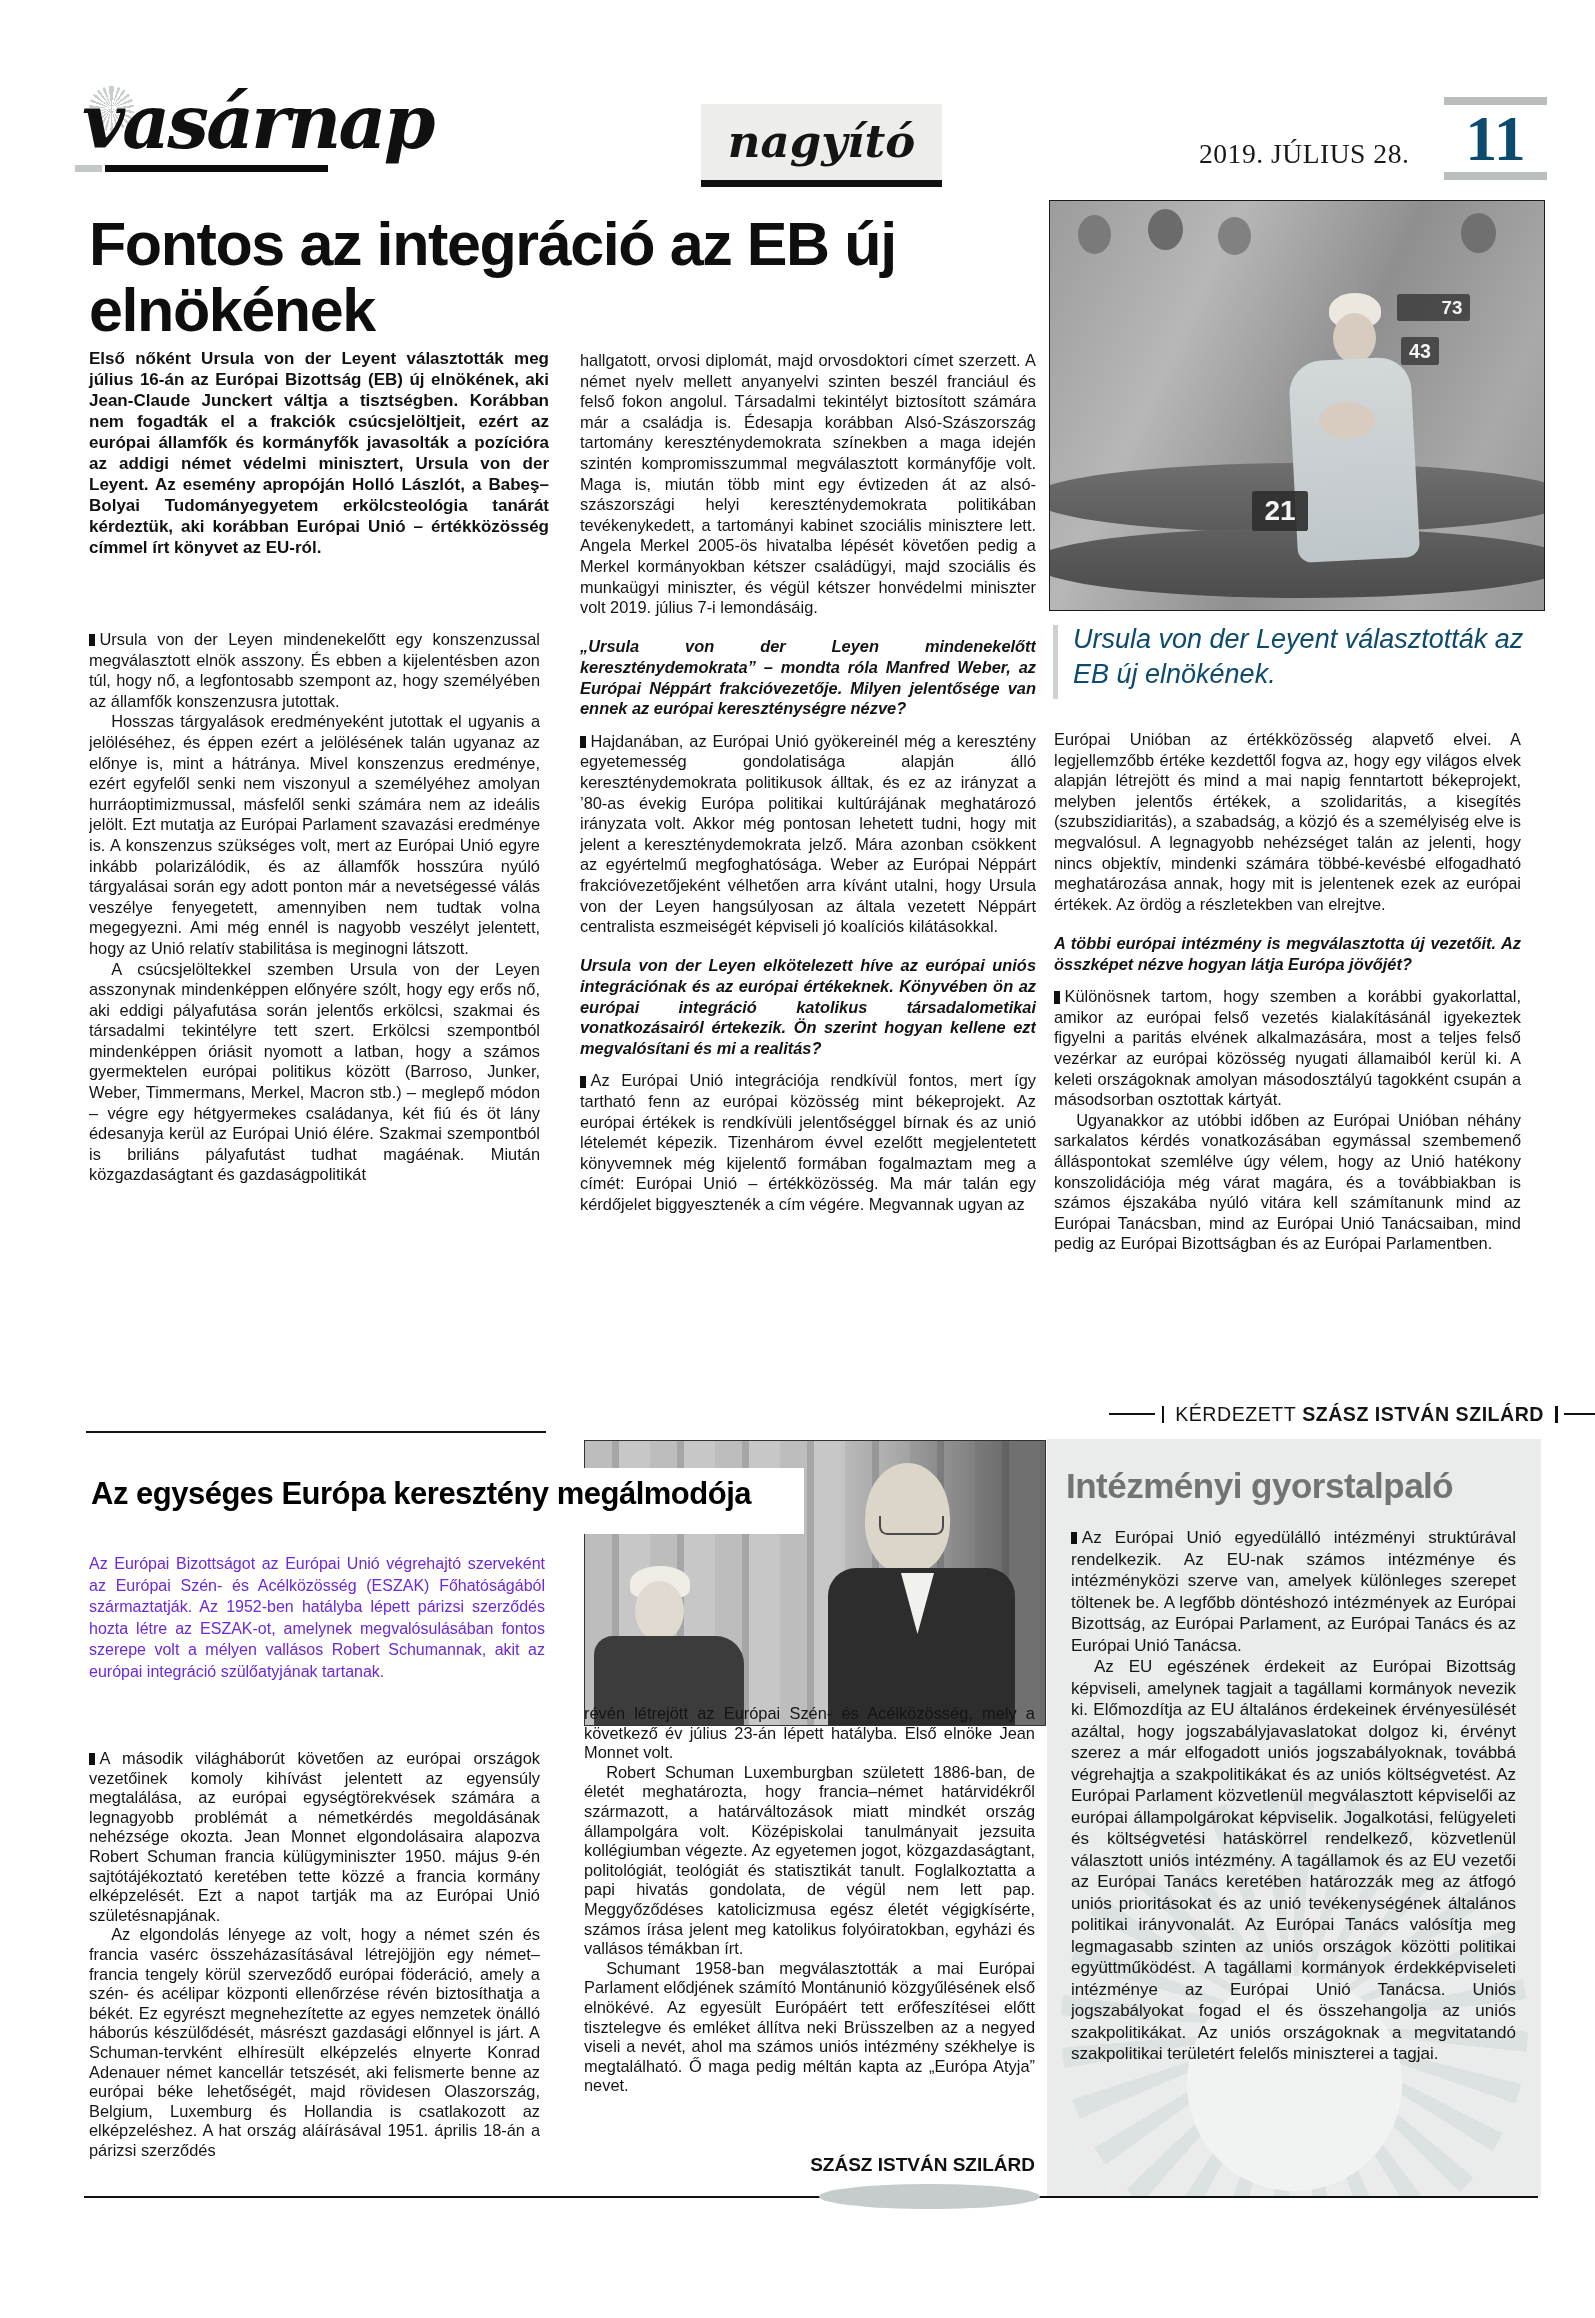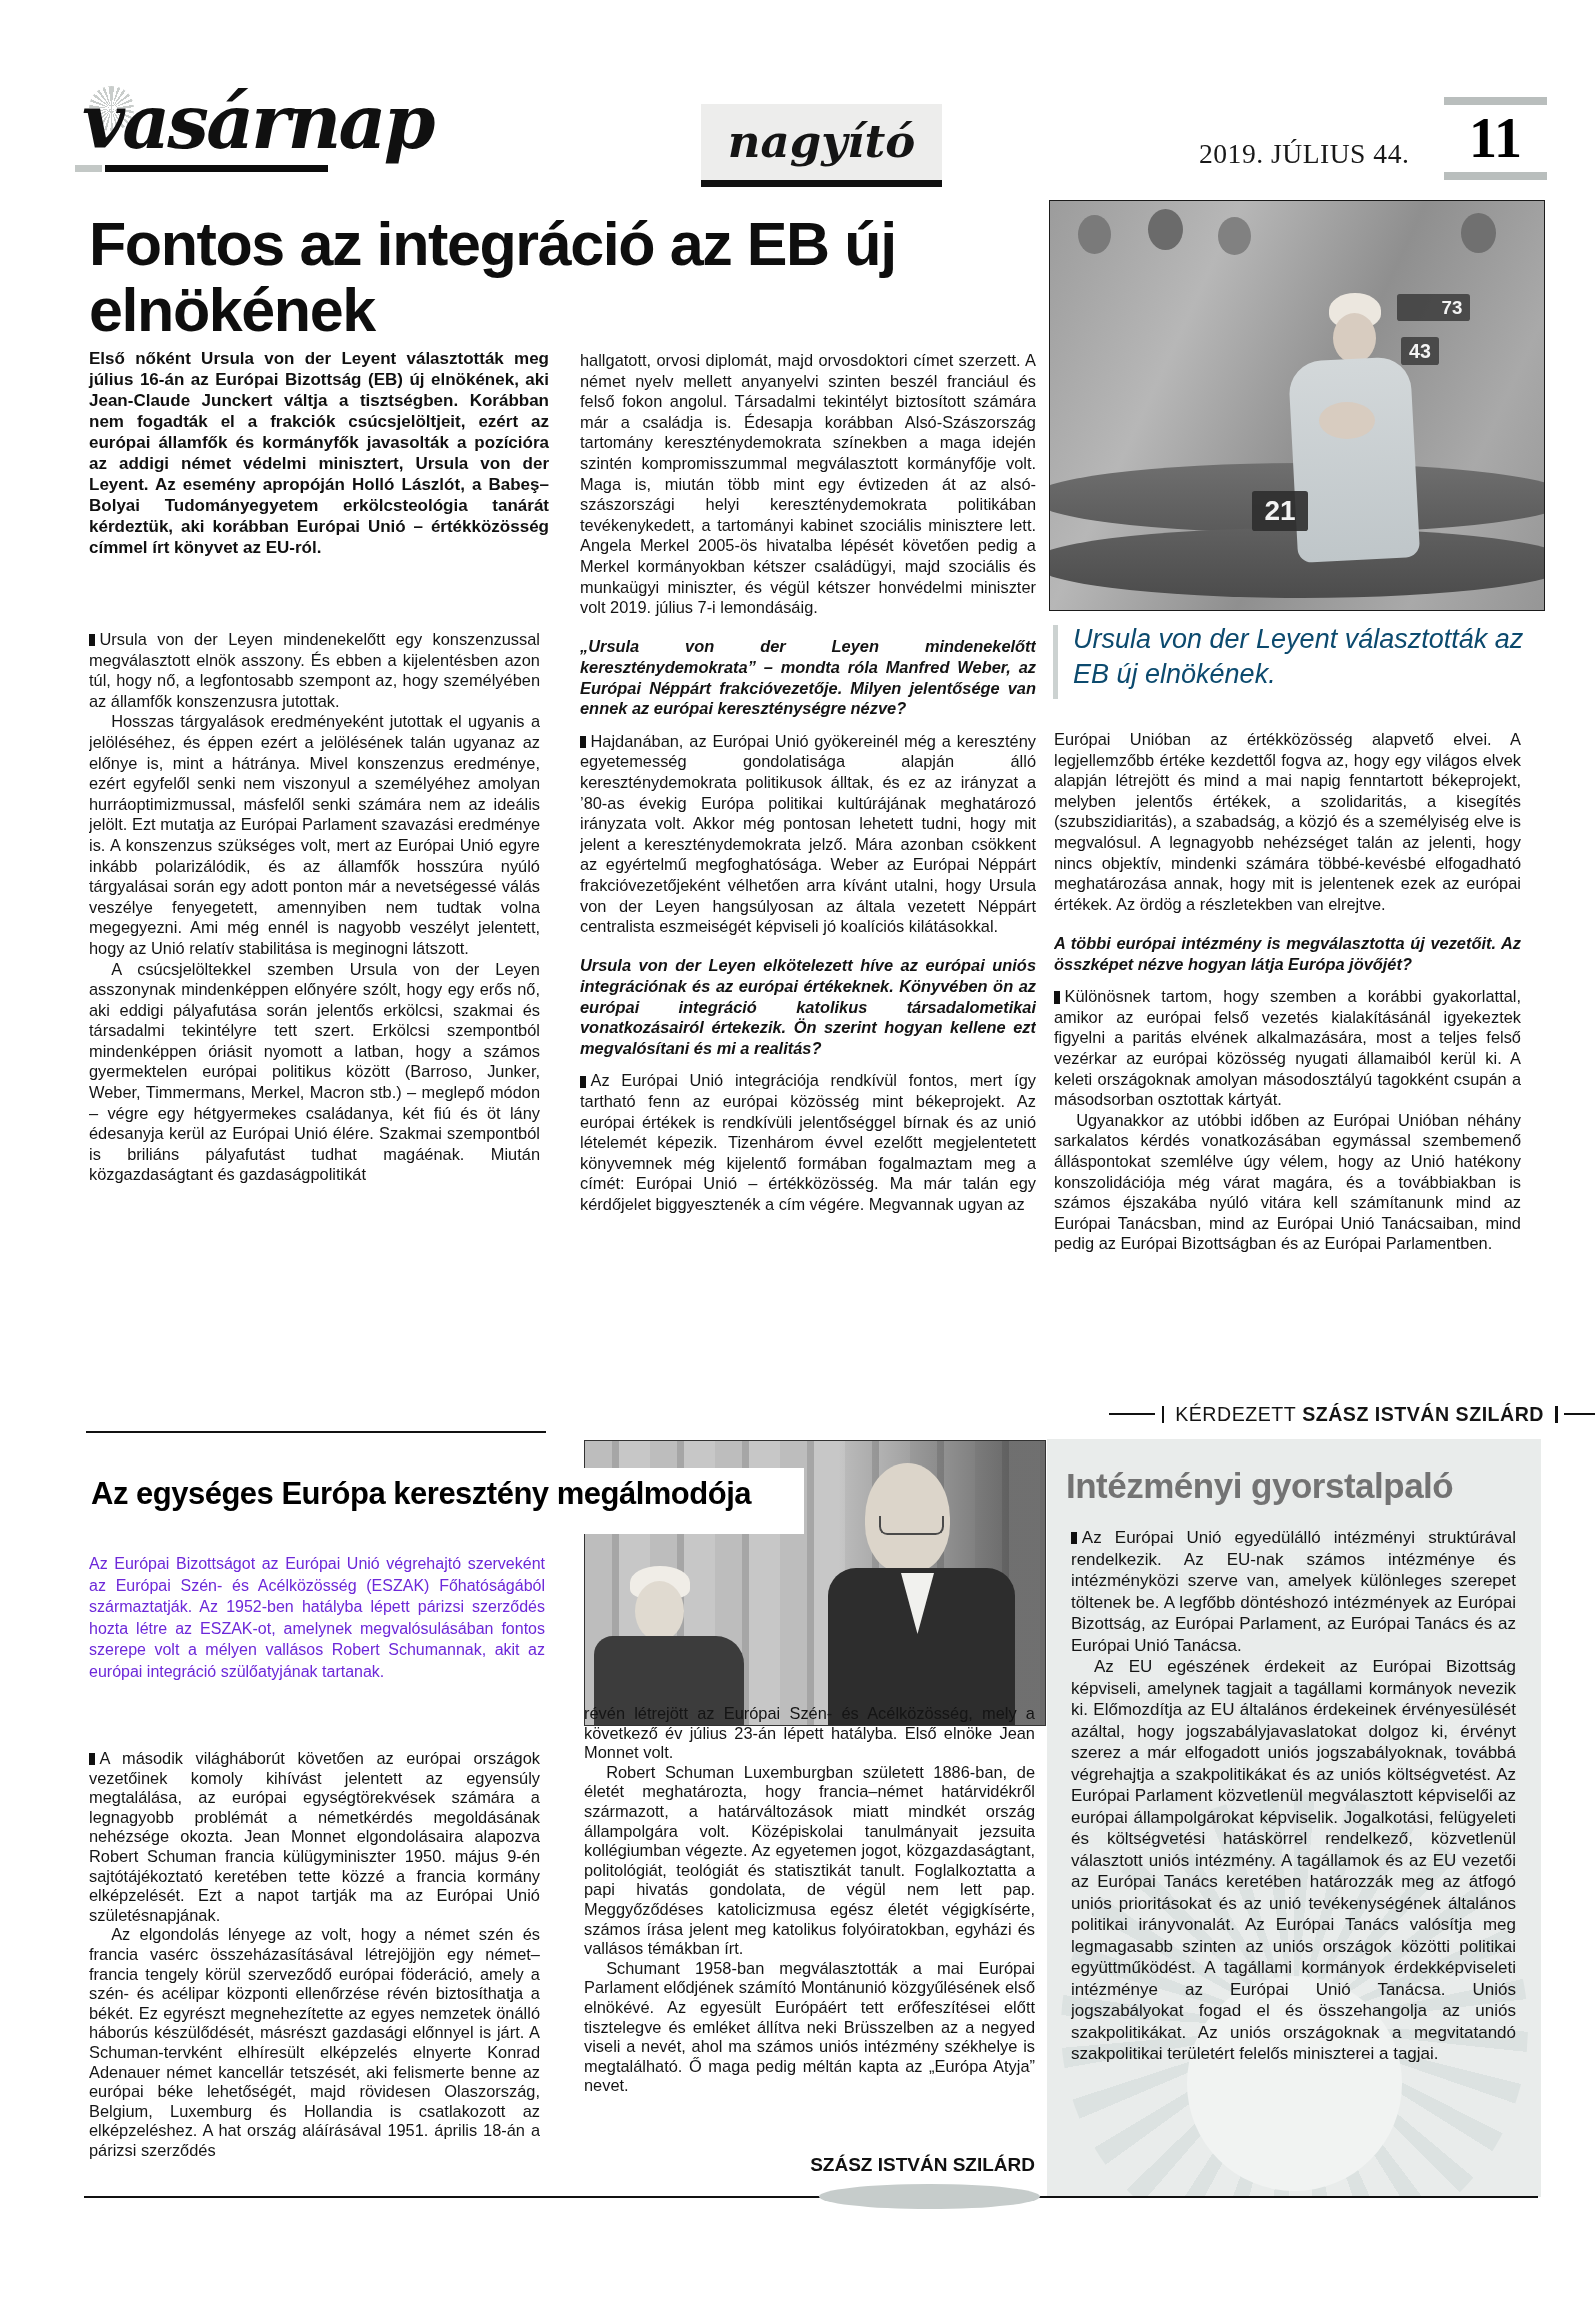--- a/index.html
+++ b/index.html
@@ -17,21 +17,21 @@
   #logo-underline-black{left:105px;top:165px;width:223px;height:6.5px;background:#0c0c0c;}
   #section-box{left:701px;top:104px;width:241px;height:83px;background:#ededec;
         text-align:center;}
   #section-box .label{font-family:"DejaVu Serif",serif;font-style:italic;font-weight:700;
         font-size:45px;line-height:76px;color:#151515;}
   #section-underline{position:absolute;left:0;bottom:0;width:100%;height:7px;background:#111;}
   #issue-date{left:1199px;top:138px;width:243px;font-family:"Liberation Serif",serif;
         font-size:27.6px;letter-spacing:0.5px;color:#191919;}
   #pagenum-bar-top{left:1444px;top:97px;width:103px;height:8.4px;background:#b9bebd;}
   #pagenum{left:1444px;top:104px;width:103px;text-align:center;
-        font-family:"Liberation Serif",serif;font-weight:700;font-size:56px;line-height:69px;color:#000000;}
+        font-family:"Liberation Serif",serif;font-weight:700;font-size:64px;line-height:69px;color:#0c4a6e;}
   #pagenum-bar-bottom{left:1444px;top:172px;width:103px;height:8.4px;background:#b9bebd;}
 
   
   #headline1{left:89px;top:211px;width:888px;font-weight:700;font-size:61px;
         line-height:66px;letter-spacing:-1.4px;color:#0e0e0e;}
   #lead1{left:89px;top:348px;width:460px;font-weight:700;font-size:17px;line-height:21px;
         text-align:justify;color:#111;}
   .colflow{text-align:justify;font-size:16.4px;line-height:20.6px;overflow:hidden;}
   #a1col1{left:89px;top:629px;width:451px;height:795px;}
   #a1col2{left:580px;top:350px;width:456px;height:1075px;}
@@ -124,21 +124,21 @@
   <div class="abs" id="logo-star"></div>
   <div class="abs" id="logo">vasárnap</div>
   <div class="abs" id="logo-underline-gray"></div>
   <div class="abs" id="logo-underline-black"></div>
 
   <div class="abs" id="section-box">
     <div class="label">nagyító</div>
     <div id="section-underline"></div>
   </div>
 
-  <div class="abs" id="issue-date">2019. JÚLIUS 44.</div>
+  <div class="abs" id="issue-date">2019. JÚLIUS 28.</div>
   <div class="abs" id="pagenum-bar-top"></div>
   <div class="abs" id="pagenum">11</div>
   <div class="abs" id="pagenum-bar-bottom"></div>
 
   <div class="abs" id="headline1">Fontos az integráció az EB új elnökének</div>
   <div class="abs" id="lead1">Első nőként Ursula von der Leyent választották meg július 16-án az Európai Bizottság (EB) új elnökének, aki Jean-Claude Junckert váltja a tisztségben. Korábban nem fogadták el a frakciók csúcsjelöltjeit, ezért az európai államfők és kormányfők javasolták a pozícióra az addigi német védelmi minisztert, Ursula von der Leyent. Az esemény apropóján Holló Lászlót, a Babeş–Bolyai Tudományegyetem erkölcsteológia tanárát kérdeztük, aki korábban Európai Unió – értékközösség címmel írt könyvet az EU-ról.</div>
 
   <div class="abs" id="photo1">
     <div class="p1row" style="top:262px;"></div>
     <div class="p1row" style="top:327px;background:linear-gradient(#606060,#4c4c4c);"></div>

